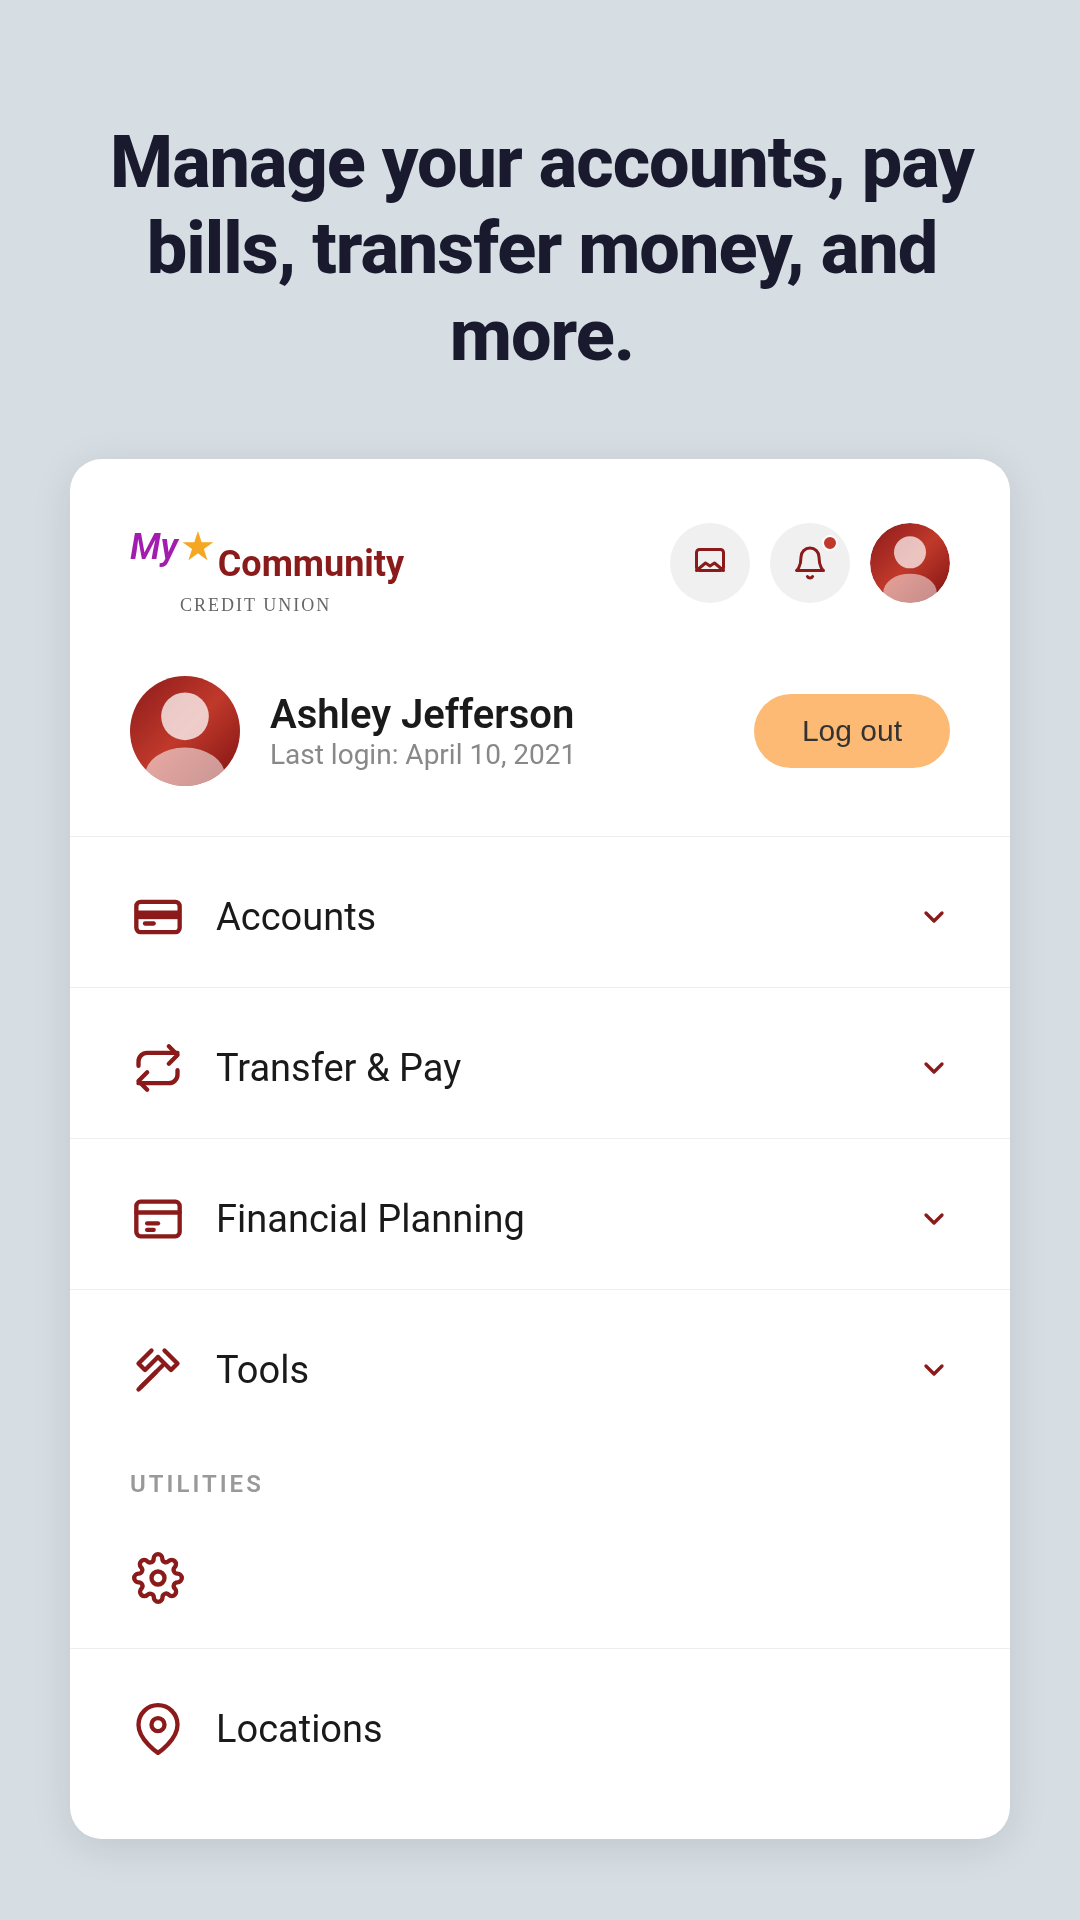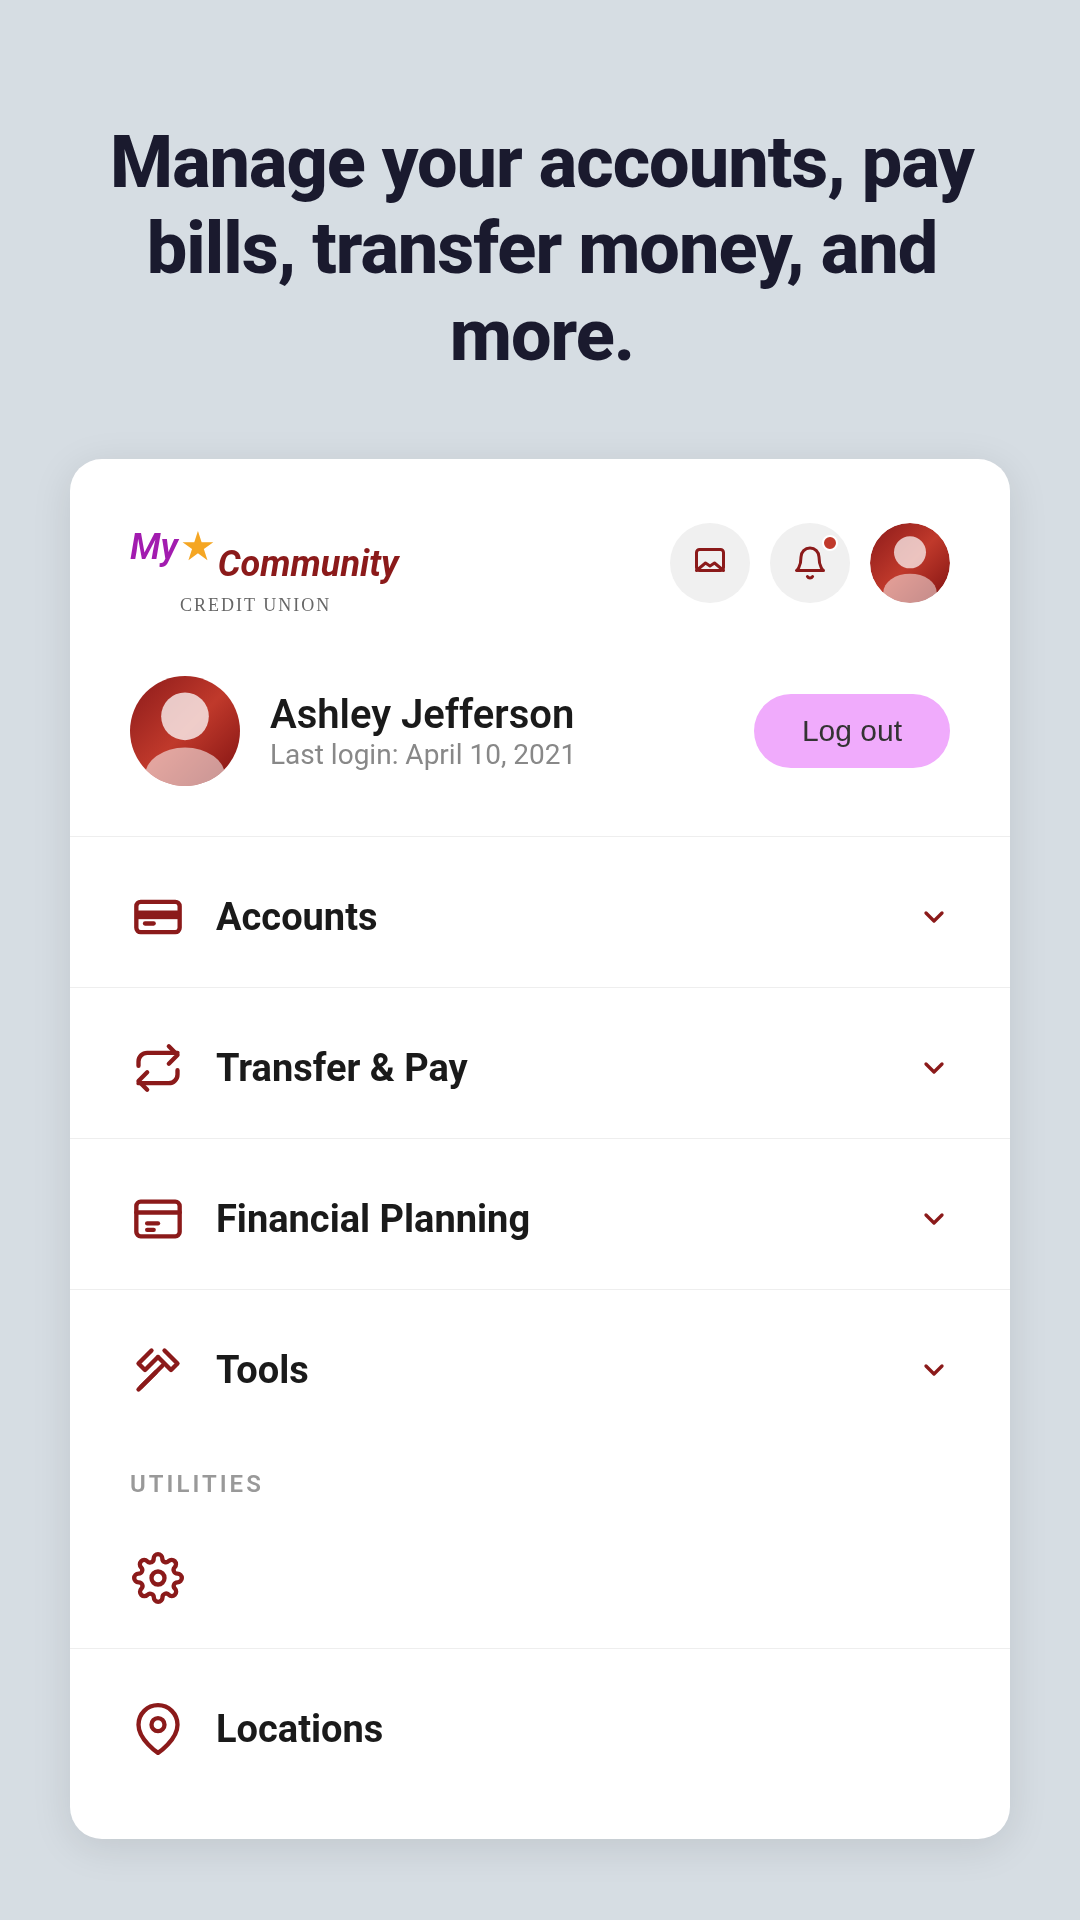--- a/index.html
+++ b/index.html
@@ -73,21 +73,20 @@
       font-size: 40px;
       color: #f5a623;
       margin: 0 2px;
       line-height: 1;
     }
 
     .logo-community {
       font-size: 36px;
       font-weight: 700;
       color: #8b1a1a;
-      font-style: italic;
       margin-top: 34px;
     }
 
     .logo-subtitle {
       font-size: 18px;
       color: #666;
       letter-spacing: 2px;
       text-transform: uppercase;
       margin-top: 10px;
       padding-left: 50px;
@@ -186,21 +185,21 @@
     }
 
     .user-login {
       font-size: 28px;
       color: #888;
     }
 
     .logout-btn {
       padding: 20px 48px;
       border-radius: 50px;
-      background: #f0abfc;
+      background: #fdba74;
       border: none;
       font-size: 30px;
       font-weight: 500;
       color: #333;
       cursor: pointer;
     }
 
     
     .divider {
       height: 1px;
@@ -227,21 +226,21 @@
       color: #8b1a1a;
     }
 
     .menu-icon svg {
       width: 52px;
       height: 52px;
     }
 
     .menu-label {
       font-size: 38px;
-      font-weight: 700;
+      font-weight: 400;
       color: #1a1a1a;
       flex: 1;
     }
 
     .chevron-icon {
       color: #8b1a1a;
       display: flex;
       align-items: center;
     }
 

